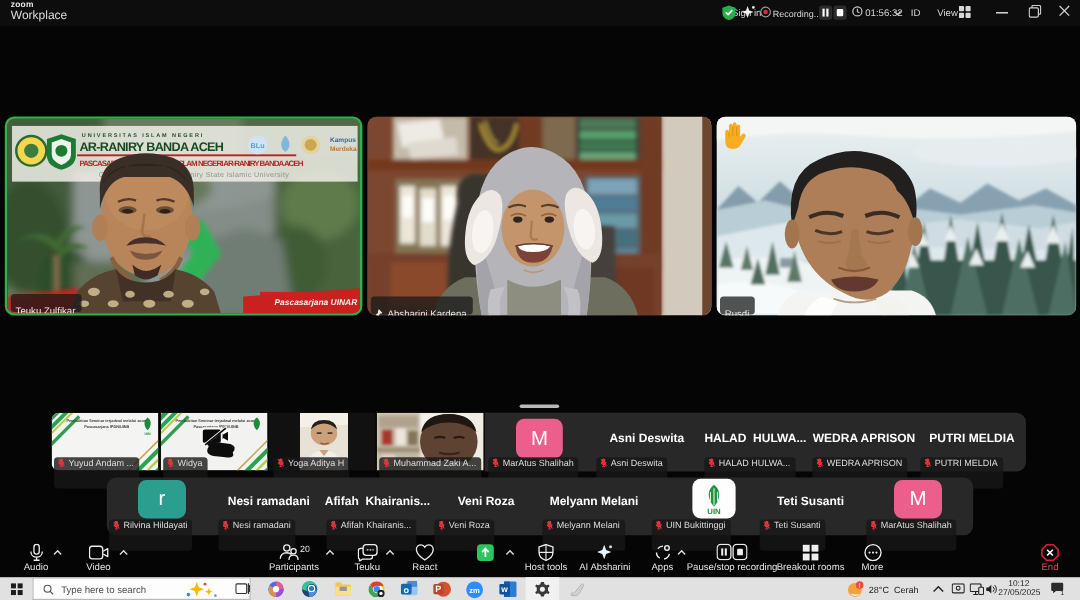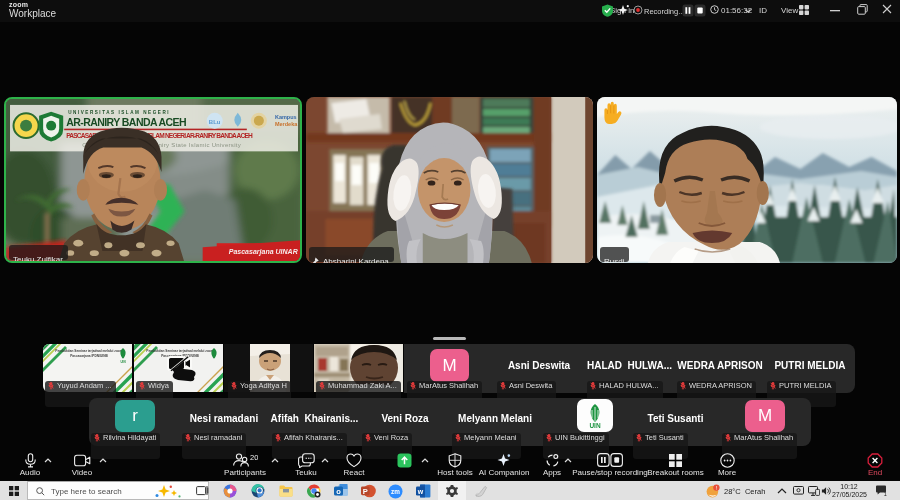--- a/index.html
+++ b/index.html
@@ -679,21 +679,21 @@
       <path d="M7 0.8 L12.8 2.8 L12.8 7.2 C12.8 10.6 10.2 13 7 13.9 C3.8 13 1.2 10.6 1.2 7.2 L1.2 2.8 Z" fill="none" stroke="#eee" stroke-width="1.1"></path>
       <path d="M7 0.8 L7 13.9 M1.2 7.3 L12.8 7.3" stroke="#eee" stroke-width="0.9"></path>
     </svg>
     <div class="tlabel">Host tools</div>
   </div>
   <div class="tool" style="left:472px;width:64px;">
     <svg width="15" height="15" viewBox="0 0 15 15">
       <path d="M6.5 1 L8.1 5.4 L12.5 7 L8.1 8.6 L6.5 13 L4.9 8.6 L0.5 7 L4.9 5.4 Z" fill="#e9f1fb"></path>
       <circle cx="11.8" cy="2.6" r="1.3" fill="#bcd8f5"></circle>
     </svg>
-    <div class="tlabel">AI Companion</div>
+    <div class="tlabel">AI Absharini</div>
   </div>
   <div class="tool" style="left:536px;width:32px;">
     <svg width="15" height="15" viewBox="0 0 15 15">
       <g fill="none" stroke="#eee" stroke-width="1.2">
         <path d="M3.2 4.2 A5.4 5.4 0 0 1 7.5 2.1"></path>
         <path d="M2.1 7.5 A5.4 5.4 0 0 0 4.8 12.2"></path>
         <path d="M8.4 12.8 A5.4 5.4 0 0 0 12.8 8.6"></path>
       </g>
       <circle cx="10.8" cy="3.6" r="1.9" fill="none" stroke="#eee" stroke-width="1.2"></circle>
     </svg>

